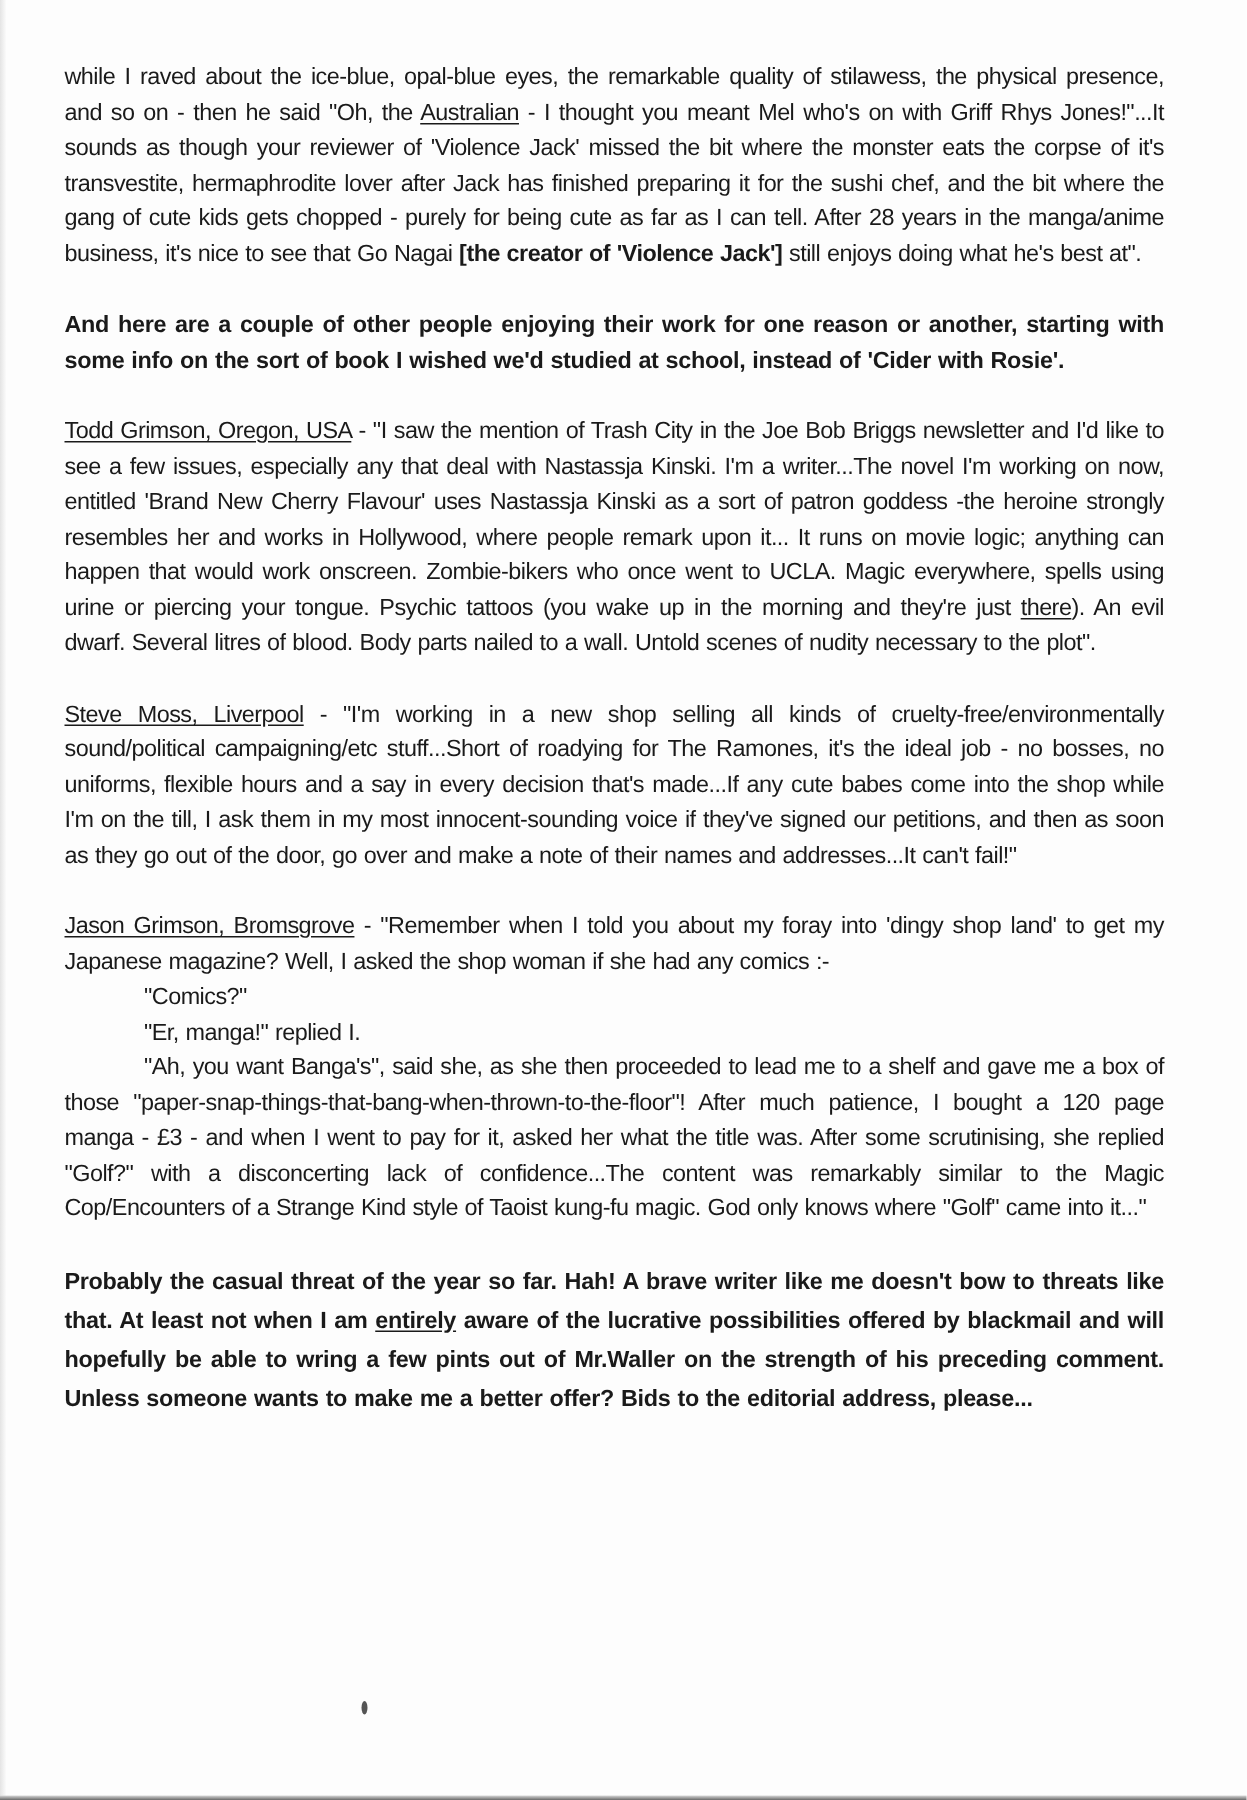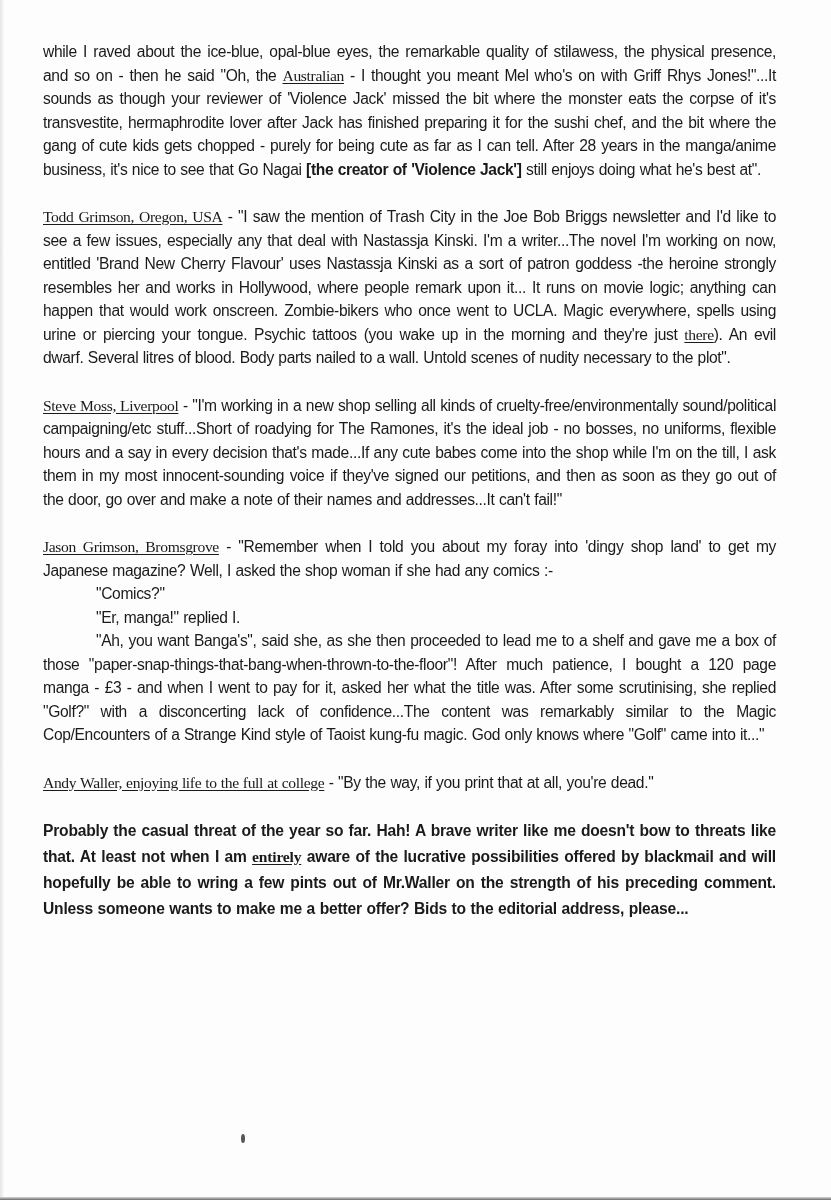--- a/index.html
+++ b/index.html
@@ -47,21 +47,21 @@
       text-align: justify;
       word-spacing: 0.5px;
     }
     .narrow { font-family: "Liberation Sans Narrow", "Liberation Sans", sans-serif; }
     .bold {
       font-weight: bold;
       font-size: 15.6px;
       letter-spacing: -0.2px;
     }
     .gap-lg { margin-top: 24px; }
-    .u { text-decoration: underline; text-underline-offset: 2px; font-family: Liberation Serif, serif; }
+    .u { text-decoration: underline; text-underline-offset: 2px; }
     .indent { padding-left: 53px; text-align: left; }
     .nojustify { text-align: left; }
     .speck {
       position: absolute;
       left: 241px;
       top: 1134px;
       width: 4px;
       height: 9px;
       border-radius: 50%;
       background: #555;
@@ -70,32 +70,32 @@
 </head>
 <body>
 
 <div class="page">
   <div class="page-left-edge"></div>
 
   <div class="content">
 
     <p class="narrow"><span>while I raved about the ice-blue, opal-blue eyes, the remarkable quality of stilawess, the physical presence, and so on - then he said "Oh, the </span><span class="u">Australian</span><span> - I thought you meant Mel who's on with Griff Rhys Jones!"...It sounds as though your reviewer of 'Violence Jack' missed the bit where the monster eats the corpse of it's transvestite, hermaphrodite lover after Jack has finished preparing it for the sushi chef, and the bit where the gang of cute kids gets chopped - purely for being cute as far as I can tell. After 28 years in the manga/anime business, it's nice to see that Go Nagai </span><b>[the creator of 'Violence Jack']</b><span> still enjoys doing what he's best at".</span></p>
 
+    <p class="bold gap-lg">And here are a couple of other people enjoying their work for one reason or another, starting with some info on the sort of book I wished we'd studied at school, instead of 'Cider with Rosie'.</p>
 
     <p class="narrow gap-lg"><span class="u">Todd Grimson, Oregon, USA</span><span> - "I saw the mention of Trash City in the Joe Bob Briggs newsletter and I'd like to see a few issues, especially any that deal with Nastassja Kinski. I'm a writer...The novel I'm working on now, entitled 'Brand New Cherry Flavour' uses Nastassja Kinski as a sort of patron goddess -the heroine strongly resembles her and works in Hollywood, where people remark upon it... It runs on movie logic; anything can happen that would work onscreen. Zombie-bikers who once went to UCLA. Magic everywhere, spells using urine or piercing your tongue. Psychic tattoos (you wake up in the morning and they're just </span><span class="u">there</span><span>). An evil dwarf. Several litres of blood. Body parts nailed to a wall. Untold scenes of nudity necessary to the plot".</span></p>
 
     <p class="narrow gap-lg"><span class="u">Steve Moss, Liverpool</span><span> - "I'm working in a new shop selling all kinds of cruelty-free/environmentally sound/political campaigning/etc stuff...Short of roadying for The Ramones, it's the ideal job - no bosses, no uniforms, flexible hours and a say in every decision that's made...If any cute babes come into the shop while I'm on the till, I ask them in my most innocent-sounding voice if they've signed our petitions, and then as soon as they go out of the door, go over and make a note of their names and addresses...It can't fail!"</span></p>
 
 
     <p class="narrow gap-lg"><span class="u">Jason Grimson, Bromsgrove</span><span> - "Remember when I told you about my foray into 'dingy shop land' to get my Japanese magazine? Well, I asked the shop woman if she had any comics :-</span></p>
     <p class="narrow indent">"Comics?"</p>
     <p class="narrow indent">"Er, manga!" replied I.</p>
     <p class="narrow" style="text-indent:53px;">"Ah, you want Banga's", said she, as she then proceeded to lead me to a shelf and gave me a box of those "paper-snap-things-that-bang-when-thrown-to-the-floor"! After much patience, I bought a 120 page manga - £3 - and when I went to pay for it, asked her what the title was. After some scrutinising, she replied "Golf?" with a disconcerting lack of confidence...The content was remarkably similar to the Magic Cop/Encounters of a Strange Kind style of Taoist kung-fu magic. God only knows where "Golf" came into it..."</p>
 
-    <p class="narrow gap-lg nojustify"><span class="u">Andy Waller, enjoying life to the full at college</span><span> - "By the way, if you print that at all, you're dead."</span></p>
 
     <p class="bold gap-lg" style="line-height:26px;"><span>Probably the casual threat of the year so far. Hah! A brave writer like me doesn't bow to threats like that. At least not when I am </span><span class="u">entirely</span><span> aware of the lucrative possibilities offered by blackmail and will hopefully be able to wring a few pints out of Mr.Waller on the strength of his preceding comment. Unless someone wants to make me a better offer? Bids to the editorial address, please...</span></p>
 
   </div>
 
   <div class="speck"></div>
   <div class="page-bottom-edge"></div>
 </div>
 
 </body></html>

